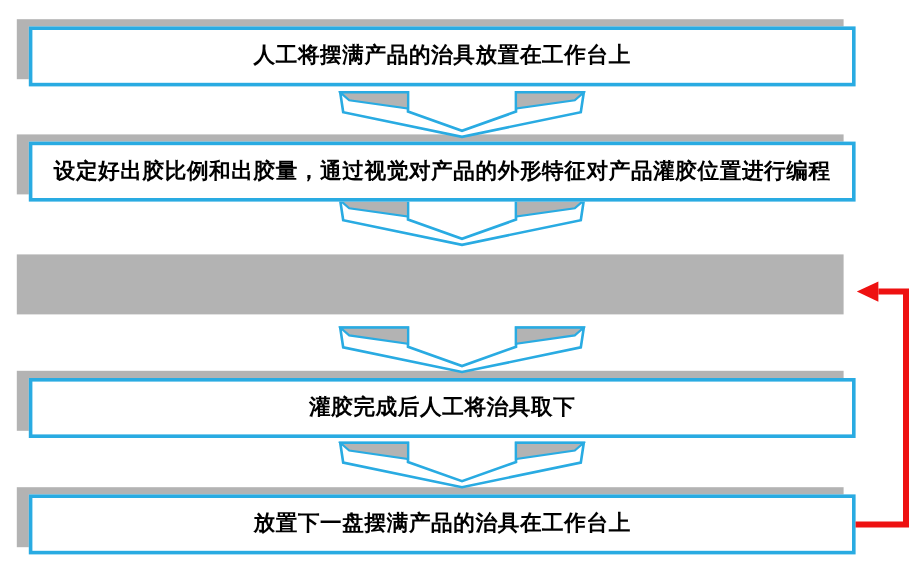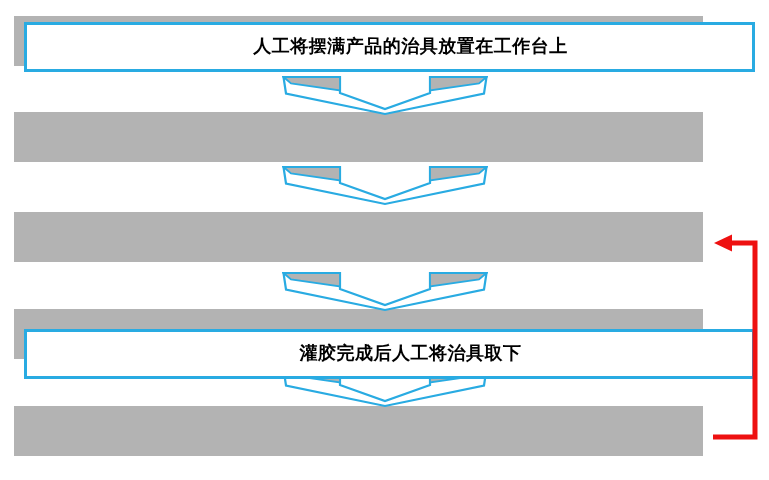--- a/index.html
+++ b/index.html
@@ -16,21 +16,20 @@
     background:#b3b3b3;
   }
   .flow-box{
     position:absolute;
     left:24px;
     width:683px;height:44px;
     background:#fff;
     border:3px solid #29abe2;
     display:flex;align-items:center;justify-content:center;
     text-align:left;
-    padding-left:42px;
   }
   .flow-box span{
     font-size:18px;
     font-weight:bold;
     color:#000;
     letter-spacing:0.5px;
     line-height:1.1;
     white-space:nowrap;
   }
   .down-arrow{
@@ -71,22 +70,28 @@
   </svg>
   <svg class="down-arrow" style="top:366px" viewBox="0 0 206 44">
     <path d="M1.5,3 L58,3 L58,19 L103,35 L148,19 L148,3 L204.5,3 L202,19.5 L103,40 L4,19.5 Z" fill="#ffffff" stroke="#29abe2" stroke-width="2.2"></path>
     <path d="M1.5,3 L58,3 L58,16.5 L9,9.5 Z" fill="#b3b3b3" stroke="#29abe2" stroke-width="1.8"></path>
     <path d="M204.5,3 L148,3 L148,16.5 L197,9.5 Z" fill="#b3b3b3" stroke="#29abe2" stroke-width="1.8"></path>
   </svg>
 
   <div class="flow-box" style="top:22px">
     <span>人工将摆满产品的治具放置在工作台上</span>
   </div>
-  <div class="flow-box" style="top:329px">
+  <div class="flow-box" style="top:118px">
+    <span>设定好出胶比例和出胶量，通过视觉对产品的外形特征对产品灌胶位置进行编程</span>
+  </div>
+  <div class="flow-box" style="top:315px">
     <span>灌胶完成后人工将治具取下</span>
+  </div>
+  <div class="flow-box" style="top:412px">
+    <span>放置下一盘摆满产品的治具在工作台上</span>
   </div>
 
   <svg id="feedback" viewBox="0 0 769 480">
     <path d="M713,437 H755 V243 H732" fill="none" stroke="#ee1111" stroke-width="5"></path>
     <polygon points="714,243 732,234.5 732,251.5" fill="#ee1111"></polygon>
   </svg>
 
 </div>
 
 </body></html>

